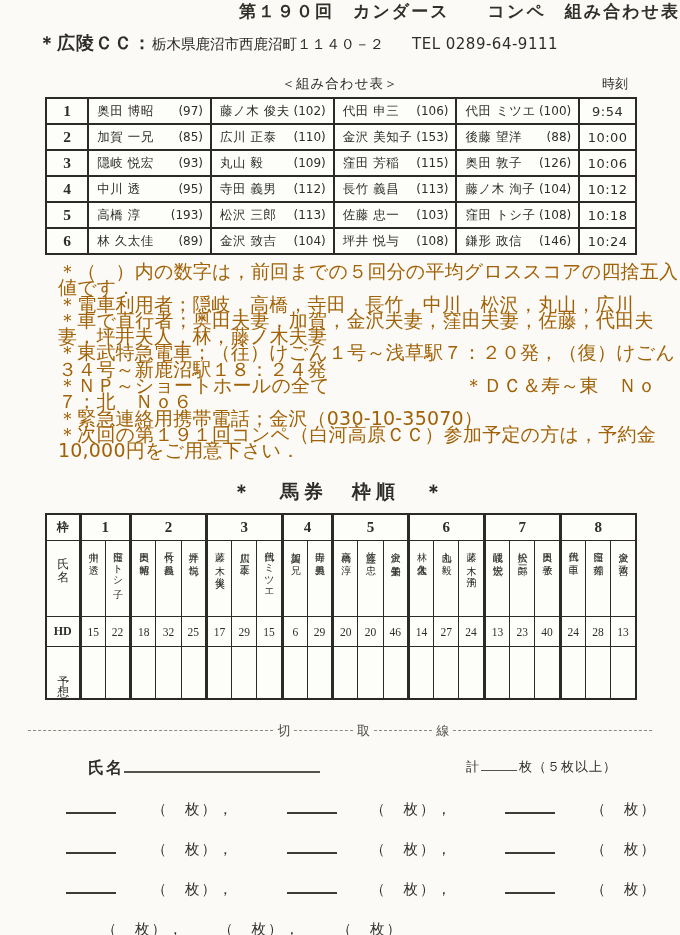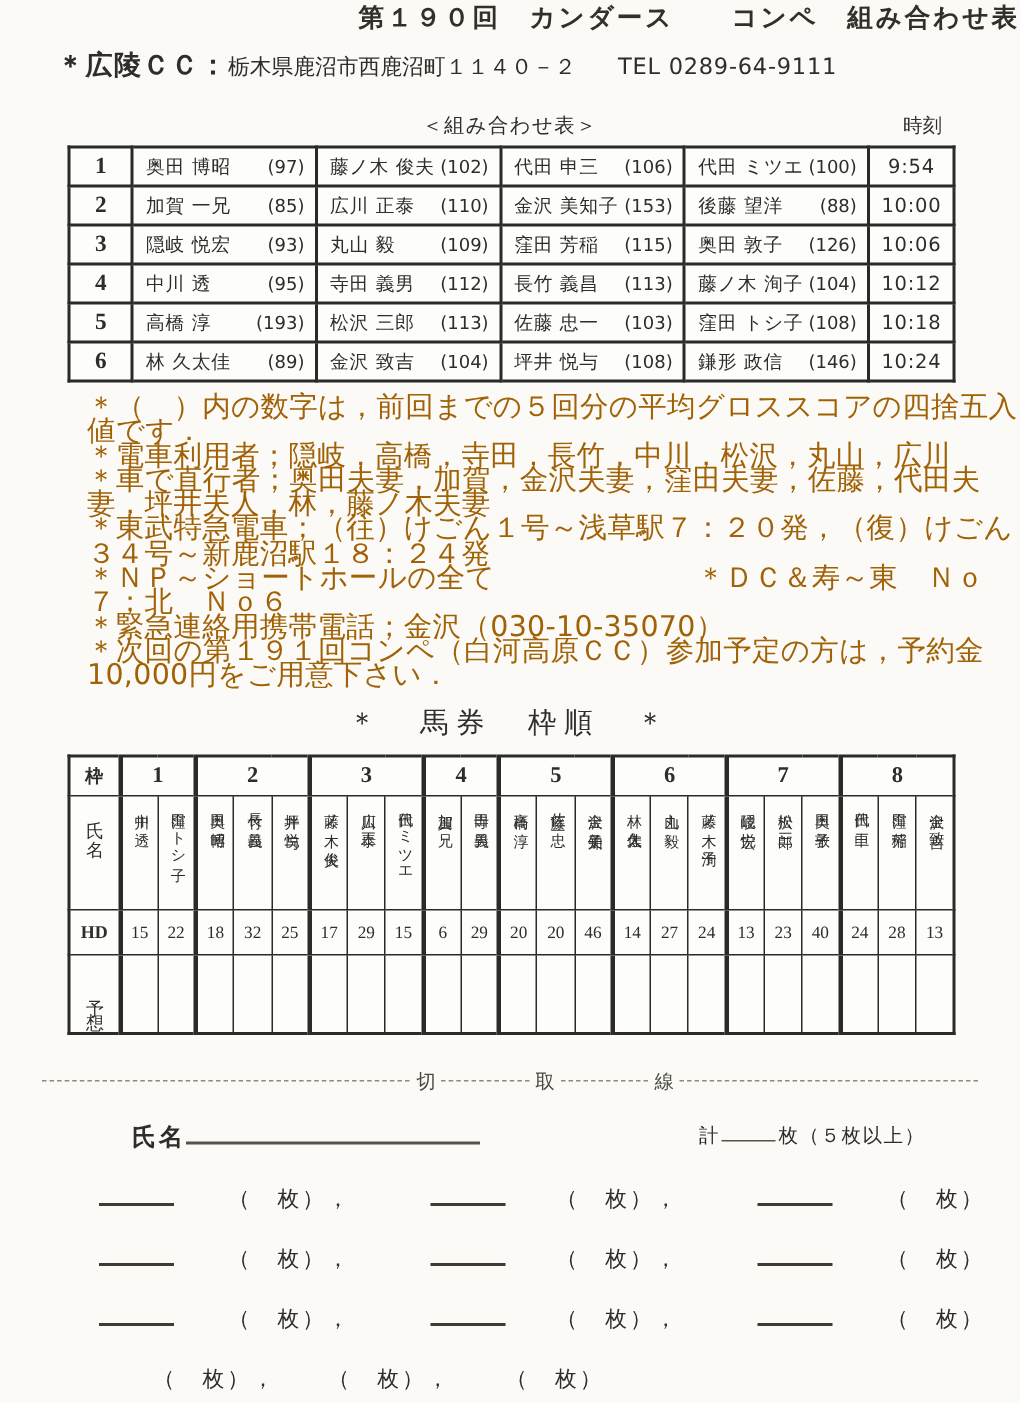--- a/index.html
+++ b/index.html
@@ -55,22 +55,22 @@
 
   
   .notes { margin:8px 0 0 58px; }
   .note-line {
     font-size:19px; line-height:16.3px; letter-spacing:.2px;
     white-space:pre-wrap; color:#a16207;
   }
 
   
   .bracket-title {
-    margin-top:10px; text-align:center;
-    font-size:19px; font-weight:normal; letter-spacing:5px; white-space:pre-wrap;
+    margin-top:20px; text-align:center;
+    font-size:19px; font-weight:bold; letter-spacing:5px; white-space:pre-wrap;
   }
   .bracket {
     margin:8px 0 0 45px; width:592px; table-layout:fixed;
     border:2.5px solid #2b2a27; background:#fdfdfa;
   }
   .bracket td { border:1.5px solid #2b2a27; text-align:center; overflow:hidden; }
   .bracket col.lbl { width:34px; }
   .bracket .r-waku td { height:27px; font-size:15px;
     font-family:"Liberation Serif","DejaVu Serif",serif; font-weight:600; }
   .bracket .r-name td { height:76px; vertical-align:top; }

